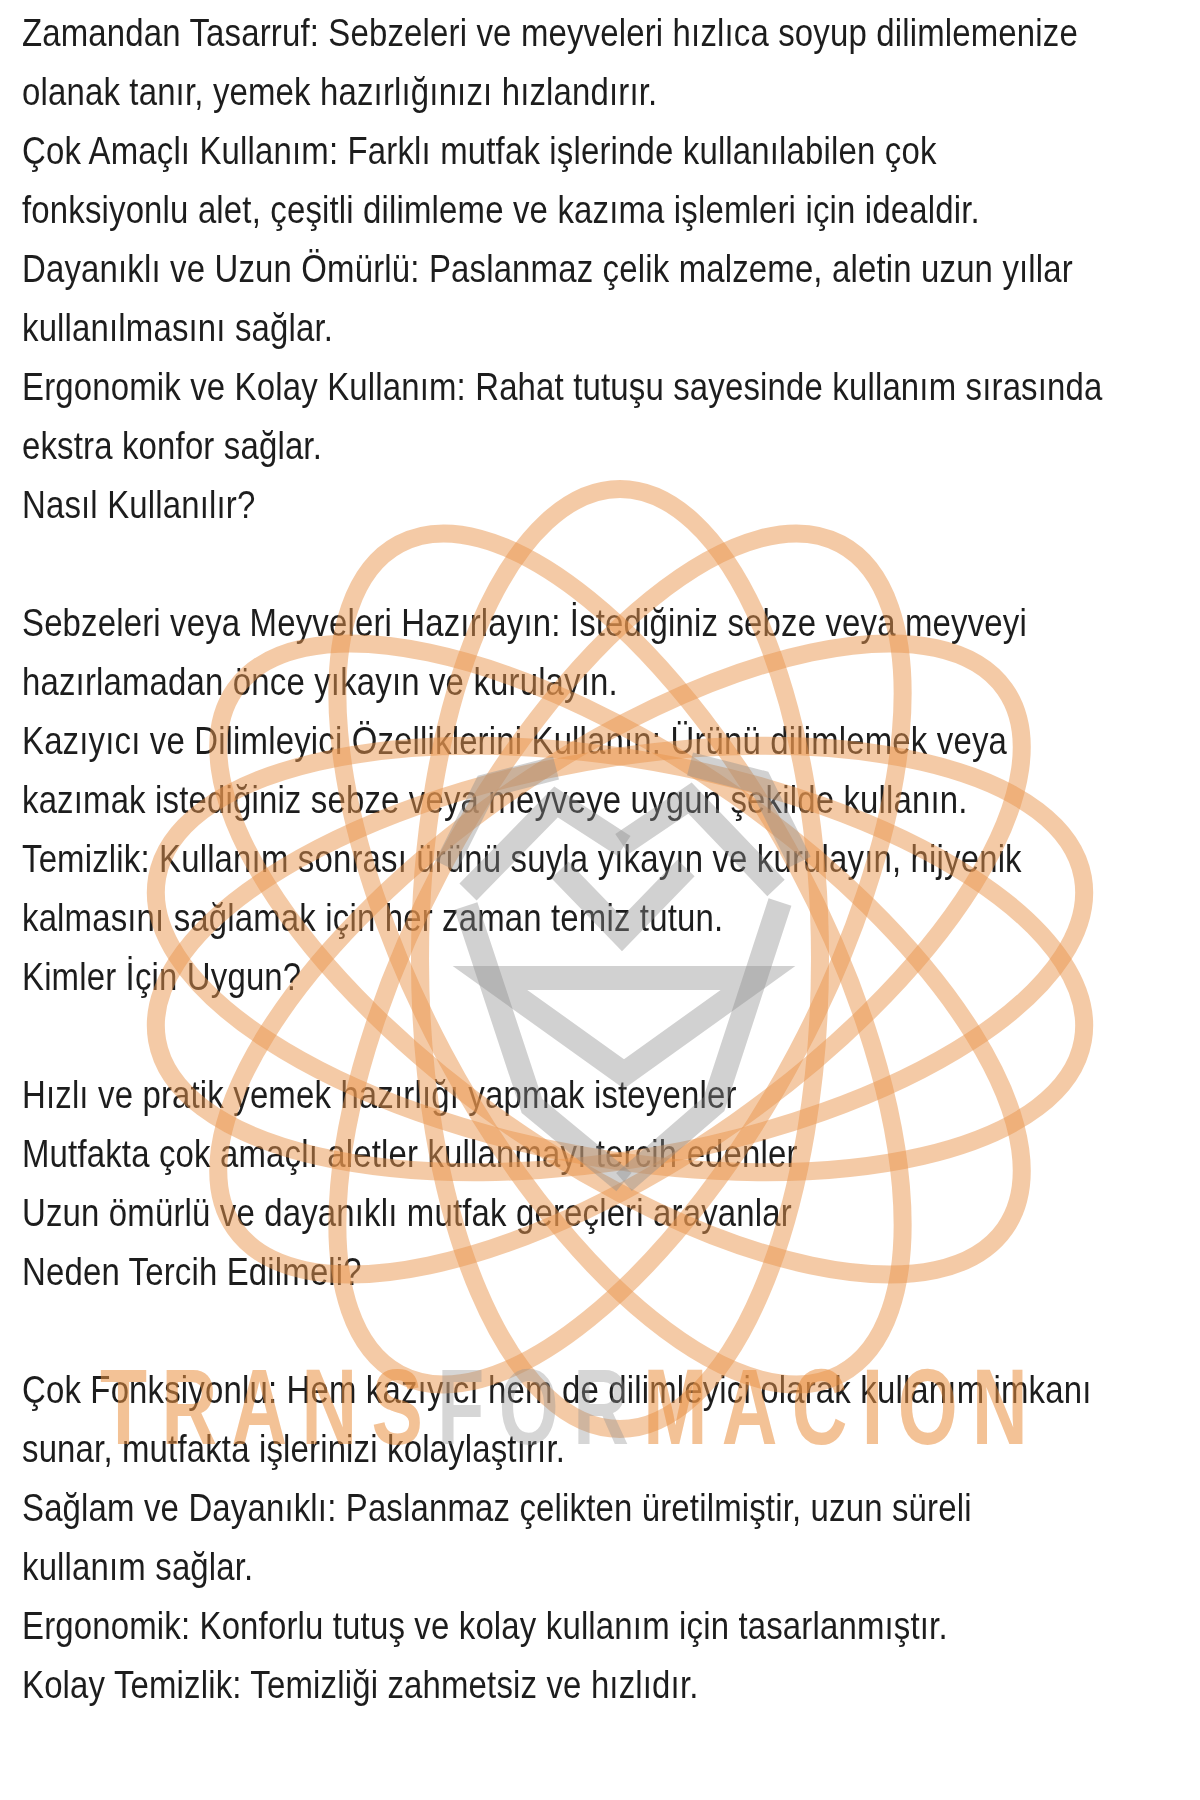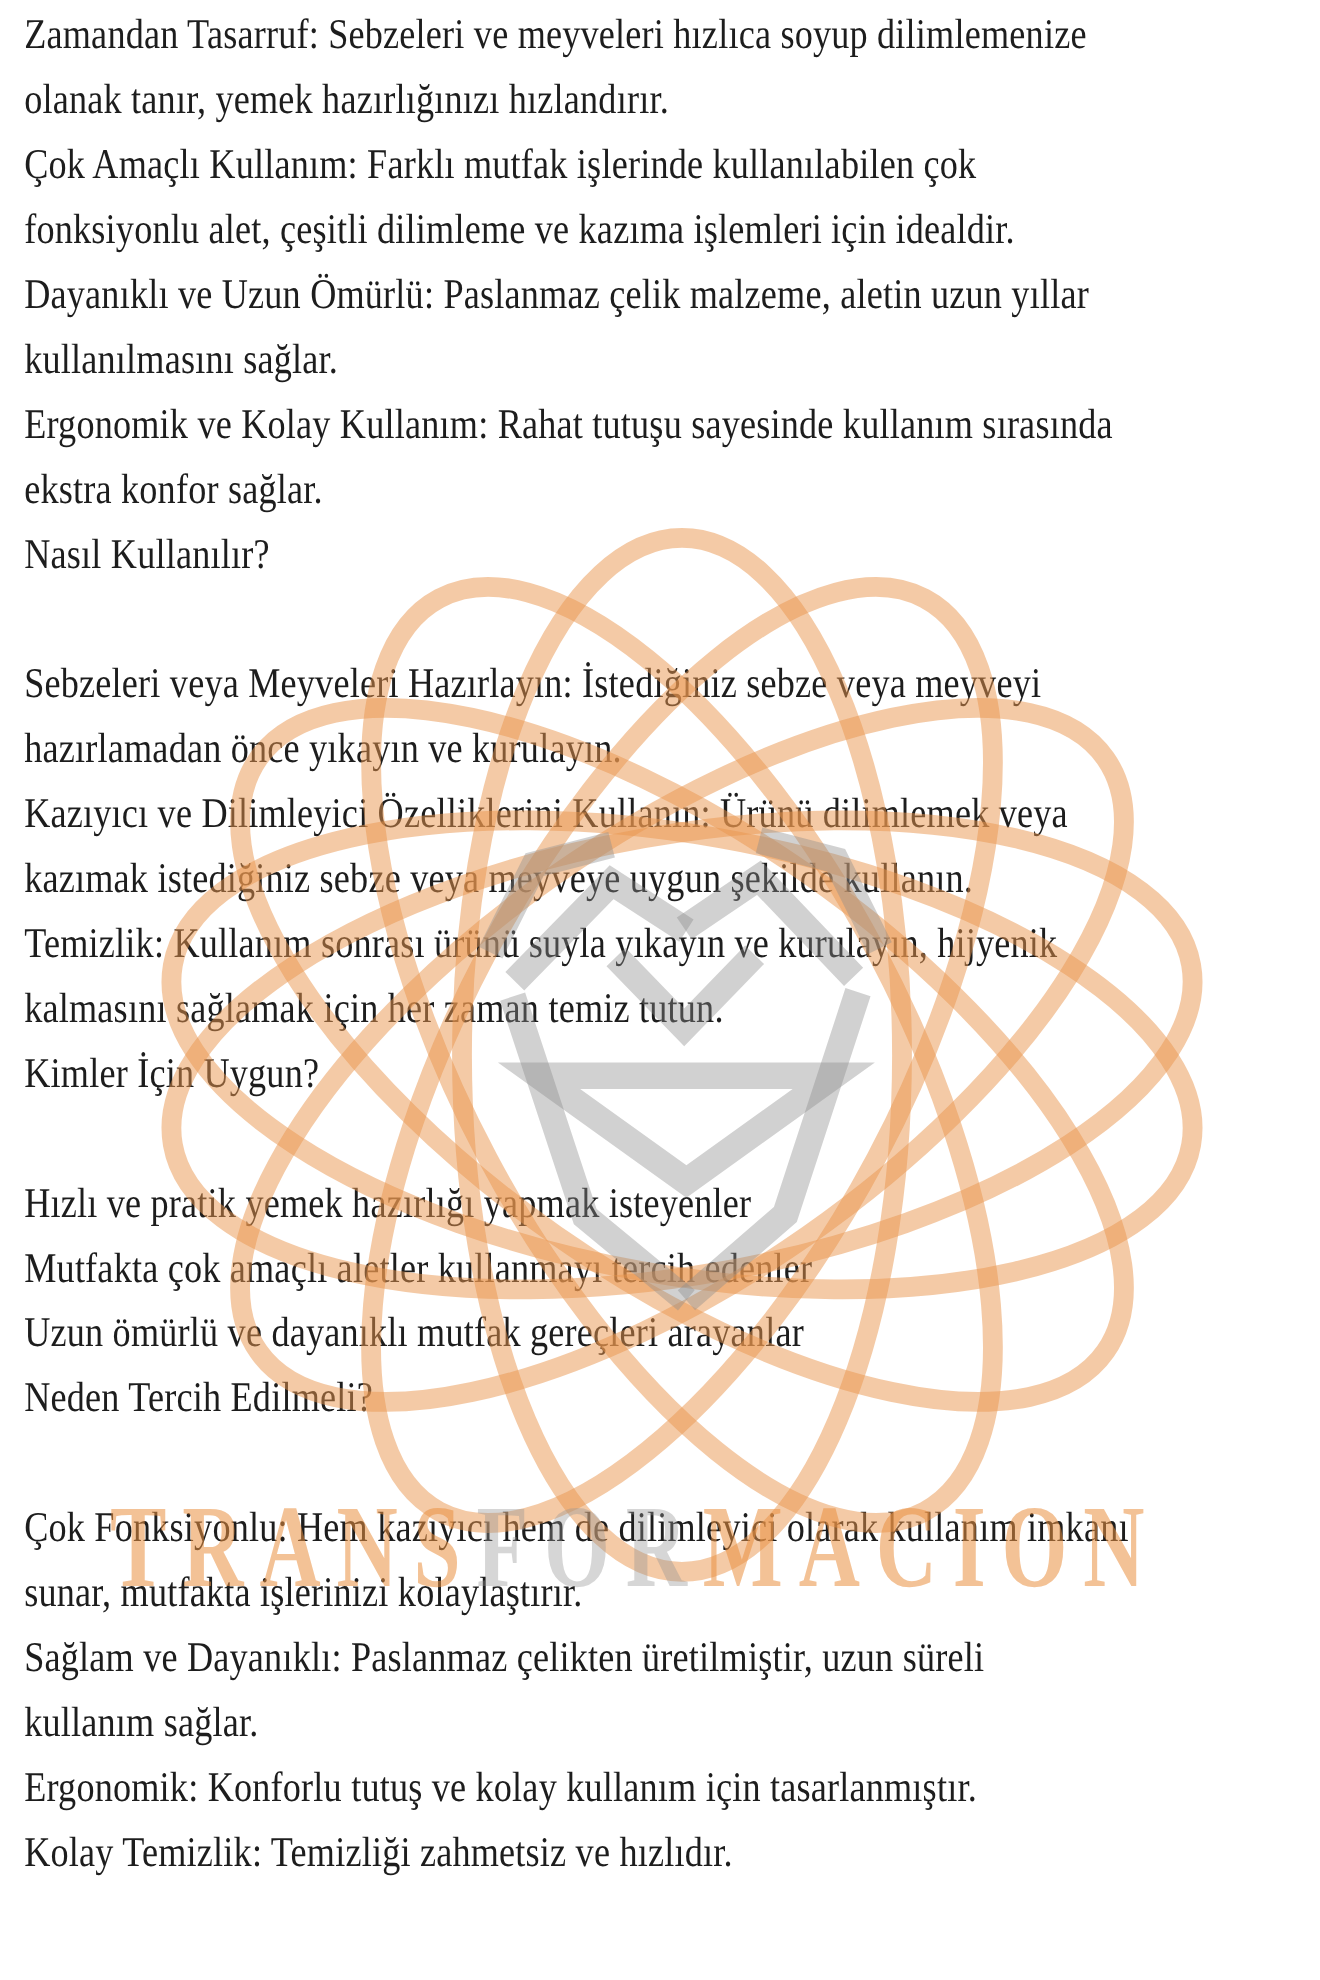--- a/index.html
+++ b/index.html
@@ -2,21 +2,21 @@
 <html><head>
 <meta charset="utf-8">
 <style>
   html,body{margin:0;padding:0;}
   body{
     width:1200px;height:1800px;
     background:#ffffff;
     font-family:"Liberation Sans", sans-serif;
     overflow:hidden;
   }
-  .page{position:relative;width:1183px;height:1800px;background:#ffffff;font-family:Liberation Serif, serif;}
+  .page{position:relative;width:1183px;height:1800px;background:#ffffff;}
 
   
   .doc{
     position:absolute;left:22px;top:3px;width:1400px;
     transform:scaleX(0.855);transform-origin:0 0;
     color:#1d1d1d;
   }
   .doc .line{
     height:59px;line-height:59px;font-size:38.5px;
     white-space:nowrap;letter-spacing:0.2px;

